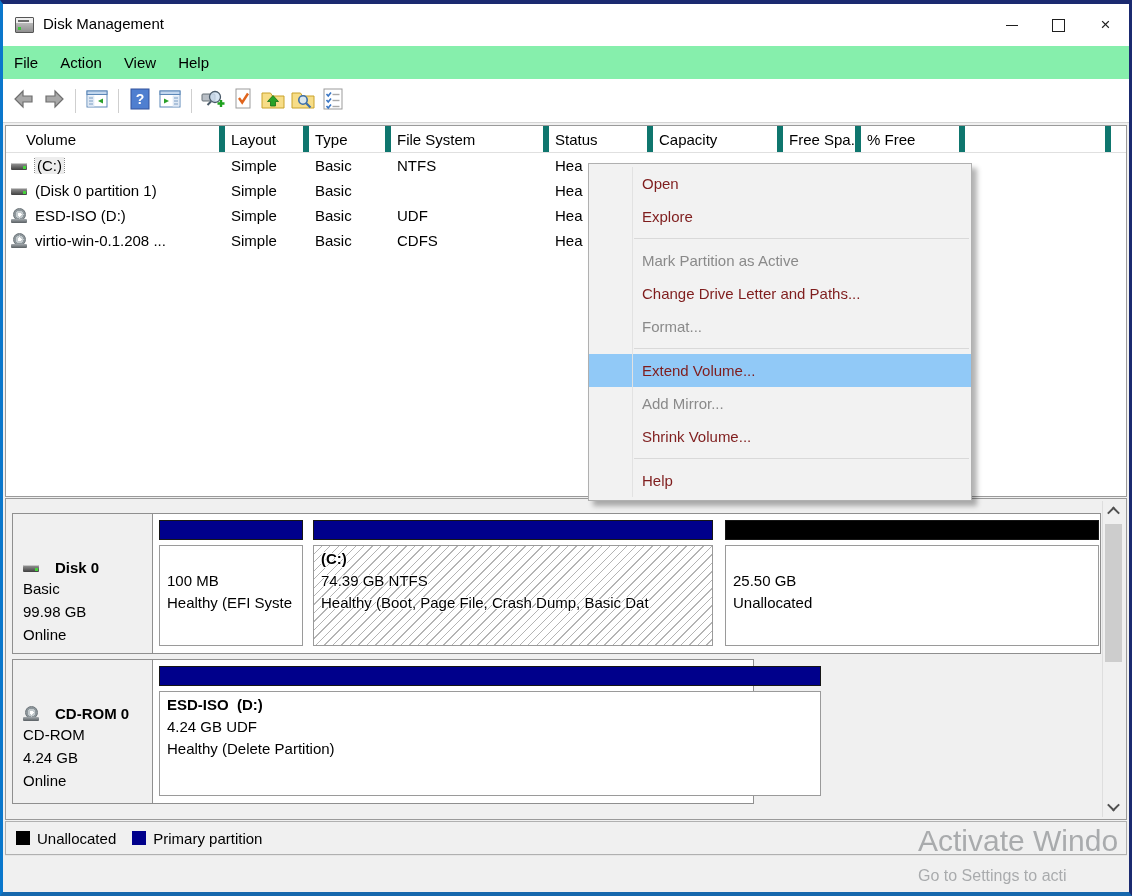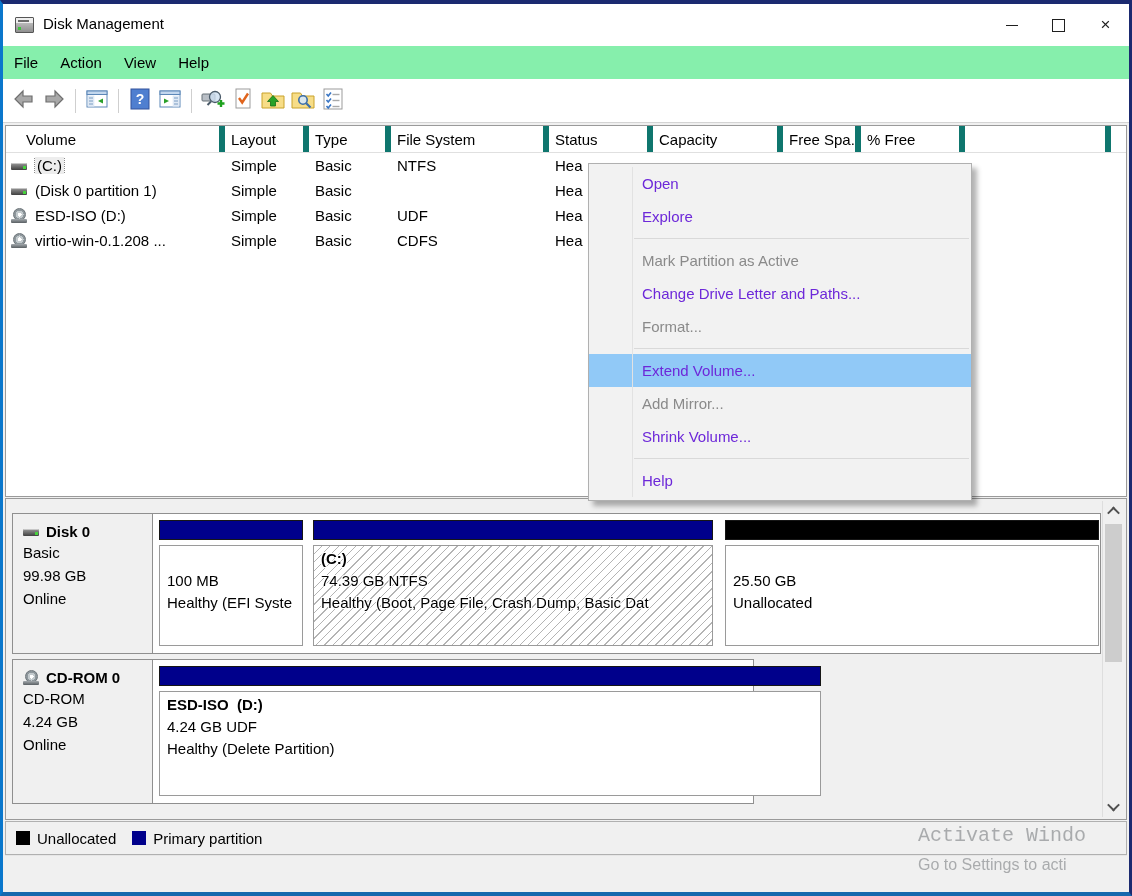--- a/index.html
+++ b/index.html
@@ -51,21 +51,21 @@
     background:radial-gradient(circle,#fff 0 2px,#c3cacd 2px 4px,#8e979c 4px 6px);border:1px solid #6d757a;}
   .ico-cd::after{content:"";position:absolute;left:0;top:11px;width:16px;height:4px;
     background:linear-gradient(#a2a8ac,#595f63);border-radius:1px;}
 
   
   .gpane{position:absolute;left:2px;right:2px;top:494px;height:322px;background:#f0f0f0;
     border:1px solid #9a9a9a;box-sizing:border-box;}
   .drow{position:absolute;background:#fff;border:1px solid #8f8f8f;box-sizing:border-box;}
   .dlabel{position:absolute;left:0;top:0;bottom:0;width:140px;background:#f0f0f0;border-right:1px solid #8f8f8f;
     box-sizing:border-box;padding:9px 4px 0 10px;font-size:15px;color:#000;}
-  .dname{font-weight:bold;display:flex;align-items:flex-end;gap:5px;}
+  .dname{font-weight:bold;display:flex;align-items:flex-end;gap:14px;margin-top:36px;}
   .dline{margin-top:2px;line-height:21px;}
   .part{position:absolute;top:0;bottom:0;}
   .pband{position:absolute;left:0;right:0;top:6px;height:20px;border:1px solid #161616;box-sizing:border-box;}
   .pbody{position:absolute;left:0;right:0;top:31px;bottom:7px;background:#fff;border:1px solid #9a9a9a;
     box-sizing:border-box;padding:2px 0 0 7px;font-size:15px;color:#000;white-space:nowrap;overflow:hidden;}
   .ptitle{font-weight:bold;height:22px;line-height:22px;white-space:pre;}
   .pline{height:22px;line-height:22px;}
   .hatched{background-image:repeating-linear-gradient(135deg,rgba(255,255,255,0) 0 5px,#b4b4b4 5px 6px);}
   .hatched div{text-shadow:1px 0 0 #fff,-1px 0 0 #fff,0 1px 0 #fff,0 -1px 0 #fff,1px 1px 0 #fff,-1px -1px 0 #fff;}
 
@@ -81,28 +81,28 @@
   .legend{position:absolute;left:2px;right:2px;top:817px;height:34px;background:#f0f0f0;
     border:1px solid #b0b0b0;box-sizing:border-box;display:flex;align-items:center;padding-left:10px;gap:16px;}
   .litem{display:flex;align-items:center;gap:7px;font-size:15px;color:#000;}
   .lswatch{width:14px;height:14px;display:inline-block;}
   .statusbar{position:absolute;left:2px;right:2px;top:851px;bottom:2px;background:#f0f0f0;border-top:1px solid #e6e6e6;}
 
   
   .cmenu{position:absolute;left:585px;top:159px;width:384px;background:#f2f2f2;border:1px solid #b0b0b0;
     box-shadow:5px 5px 5px rgba(0,0,0,.30);padding:3px 0;box-sizing:border-box;z-index:50;}
   .cmenu-gutter{position:absolute;left:43px;top:3px;bottom:3px;width:1px;background:#e2e2e2;}
-  .mitem{height:33px;line-height:33px;padding-left:53px;font-size:15px;color:#6d28d9;white-space:nowrap;}
+  .mitem{height:33px;line-height:33px;padding-left:53px;font-size:15px;color:#7f1d1d;white-space:nowrap;}
   .mitem.disabled{color:#8a8a8a;}
   .mitem.hl{background:#91c9f7;}
   .msep{height:1px;background:#d9d9d9;margin:5px 2px 5px 45px;}
 
   
   .watermark{position:absolute;left:915px;top:820px;color:rgba(112,115,118,.55);z-index:60;white-space:nowrap;}
-  .wm1{font-size:20px;font-family:Liberation Mono, monospace;}
+  .wm1{font-size:30px;}
   .wm2{font-size:16px;margin-top:9px;}
 </style>
 </head>
 <body>
 
 <div class="window">
   <div class="client">
 
     <div class="titlebar">
       <span class="ico-drive"></span>

